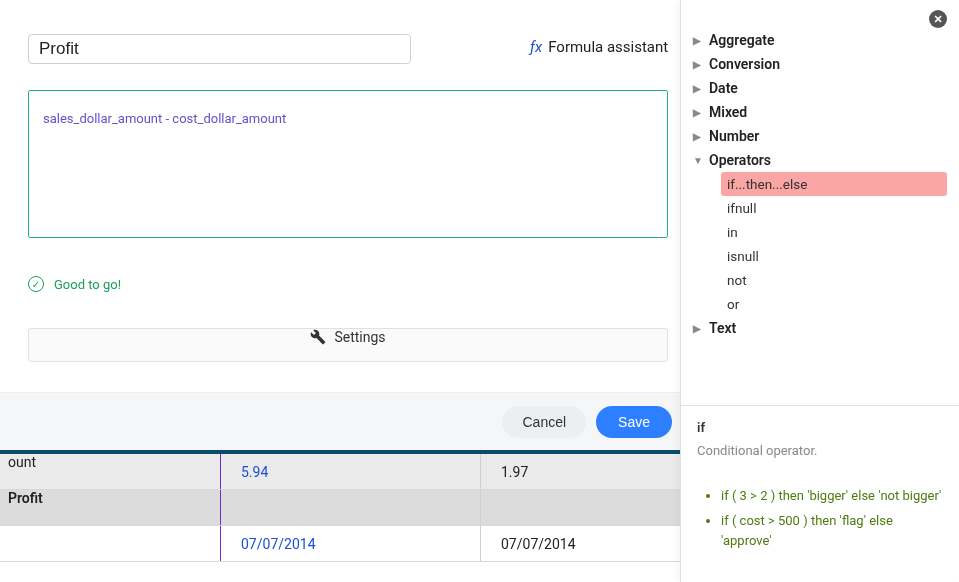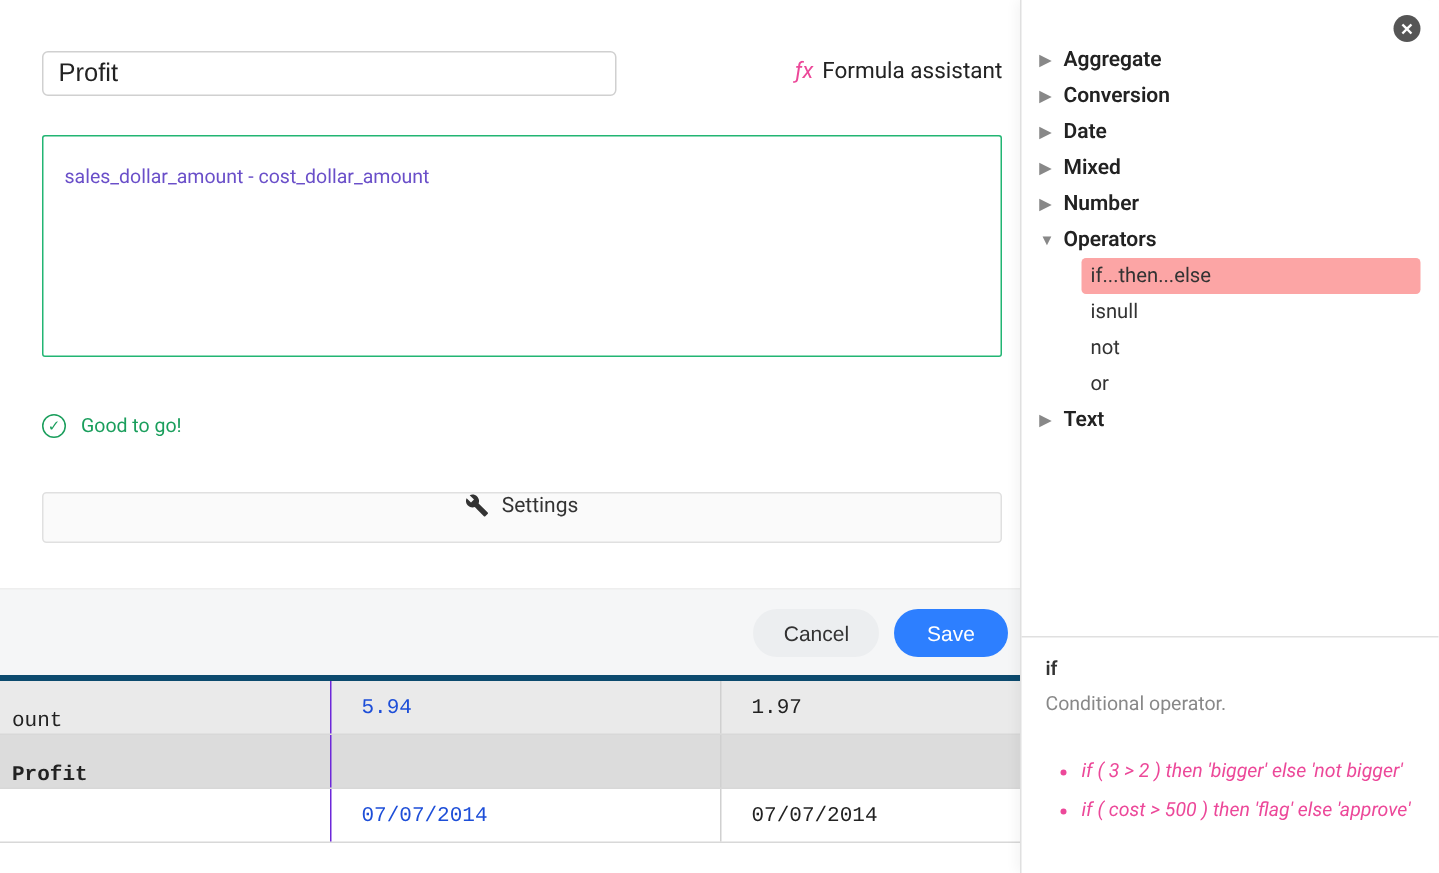--- a/index.html
+++ b/index.html
@@ -38,21 +38,21 @@
       top: 20px;
       display: flex;
       align-items: center;
       gap: 6px;
       font-size: 15px;
       color: #222;
     }
     .formula-assistant-label .fx {
       font-style: italic;
       font-size: 15px;
-      color: #ec4899;
+      color: #1d4ed8;
     }
     .formula-box {
       position: absolute;
       left: 28px;
       top: 72px;
       width: 640px;
       height: 148px;
       border: 1px solid #22b573;
       border-radius: 2px;
       padding: 20px 14px;
@@ -133,23 +133,22 @@
     }
     .table-area {
       position: absolute;
       left: 0;
       top: 436px;
       width: 680px;
     }
     .table-row {
       display: flex;
       height: 36px;
-      align-items: flex-end;
+      align-items: flex-start;
       border-bottom: 1px solid #d8d8d8;
-      font-family: Liberation Mono, monospace;
     }
     .table-row.alt { background: #eaeaea; }
     .table-row.header { background: #dcdcdc; font-weight: 600; }
     .cell-a { width: 220px; padding-left: 8px; font-size: 14px; color: #222; overflow: hidden; white-space: nowrap; }
     .cell-b { width: 260px; padding-left: 20px; font-size: 14px; color: #1d4ed8; border-left: 1px solid #6d28d9; height: 100%; display: flex; align-items: center; }
     .cell-c { width: 200px; padding-left: 20px; font-size: 14px; color: #222; border-left: 1px solid #d0d0d0; height: 100%; display: flex; align-items: center; }
 
     .side-panel {
       position: absolute;
       left: 680px;
@@ -211,21 +210,21 @@
       bottom: 16px;
       width: 279px;
       border-top: 1px solid #e0e0e0;
       padding: 14px 16px 10px 16px;
       font-size: 13px;
       color: #333;
     }
     .help-title { font-weight: 600; margin-bottom: 8px; }
     .help-desc { color: #888; margin-bottom: 28px; }
     .help-list { list-style: disc; padding-left: 24px; }
-    .help-list li { margin-bottom: 6px; line-height: 1.5; color: #ec4899; font-style: italic; }
+    .help-list li { margin-bottom: 6px; line-height: 1.5; color: #4d7c0f; }
   </style>
 </head>
 <body>
 
 <div class="main-area">
 
   <input class="name-input" type="text" value="Profit" style="">
 
   <div class="formula-assistant-label">
     <span class="fx">ƒx</span>
@@ -298,20 +297,22 @@
     <div class="cat-item">
       <span class="arrow">▶</span>
       <span>Number</span>
     </div>
     <div class="cat-item expanded">
       <span class="arrow">▼</span>
       <span>Operators</span>
     </div>
     <div class="sub-list">
       <div class="sub-item selected">if...then...else</div>
+      <div class="sub-item">ifnull</div>
+      <div class="sub-item">in</div>
       <div class="sub-item">isnull</div>
       <div class="sub-item">not</div>
       <div class="sub-item">or</div>
     </div>
     <div class="cat-item">
       <span class="arrow">▶</span>
       <span>Text</span>
     </div>
   </div>
 

